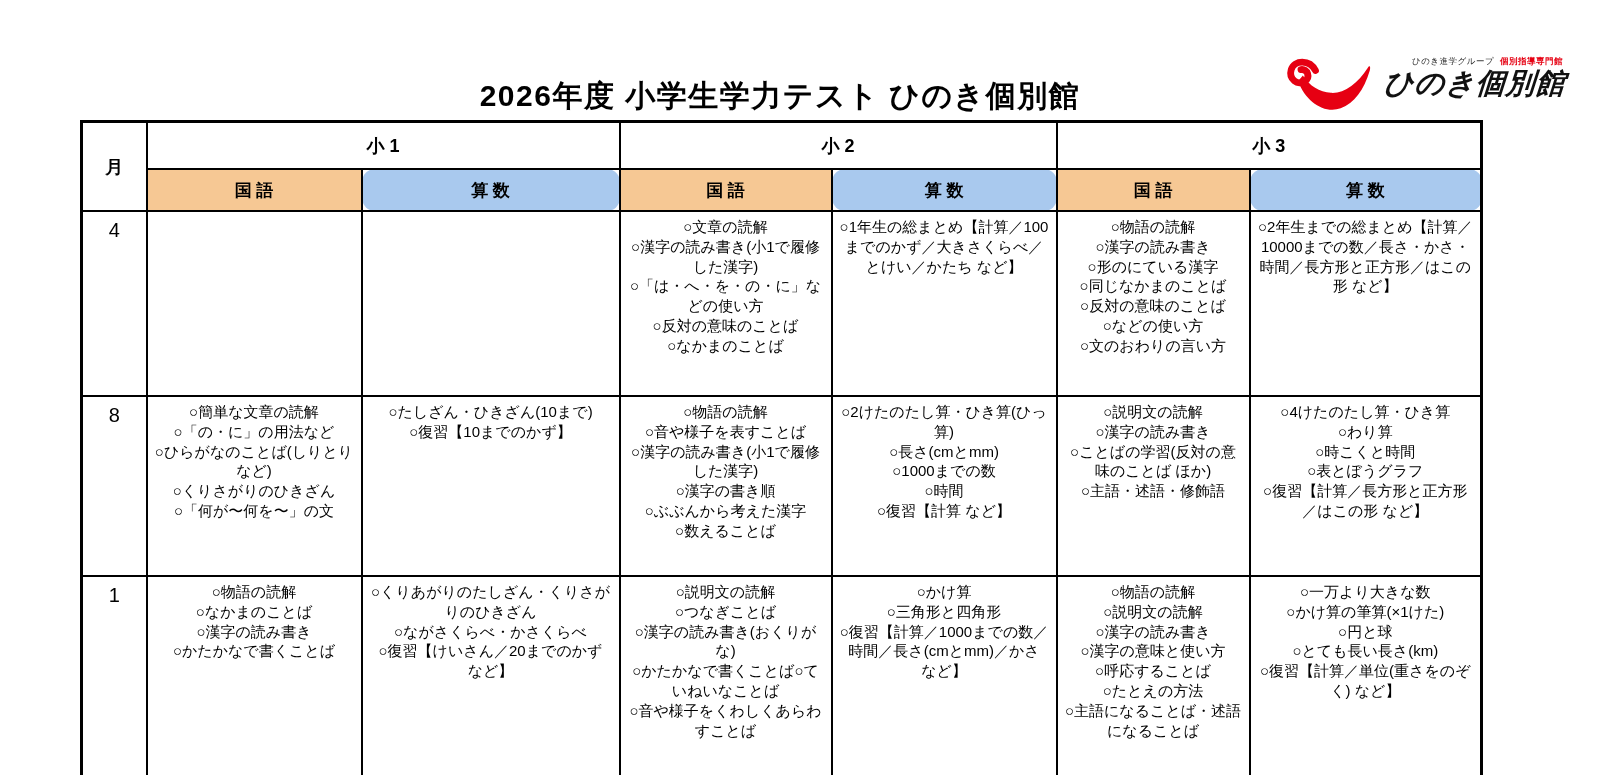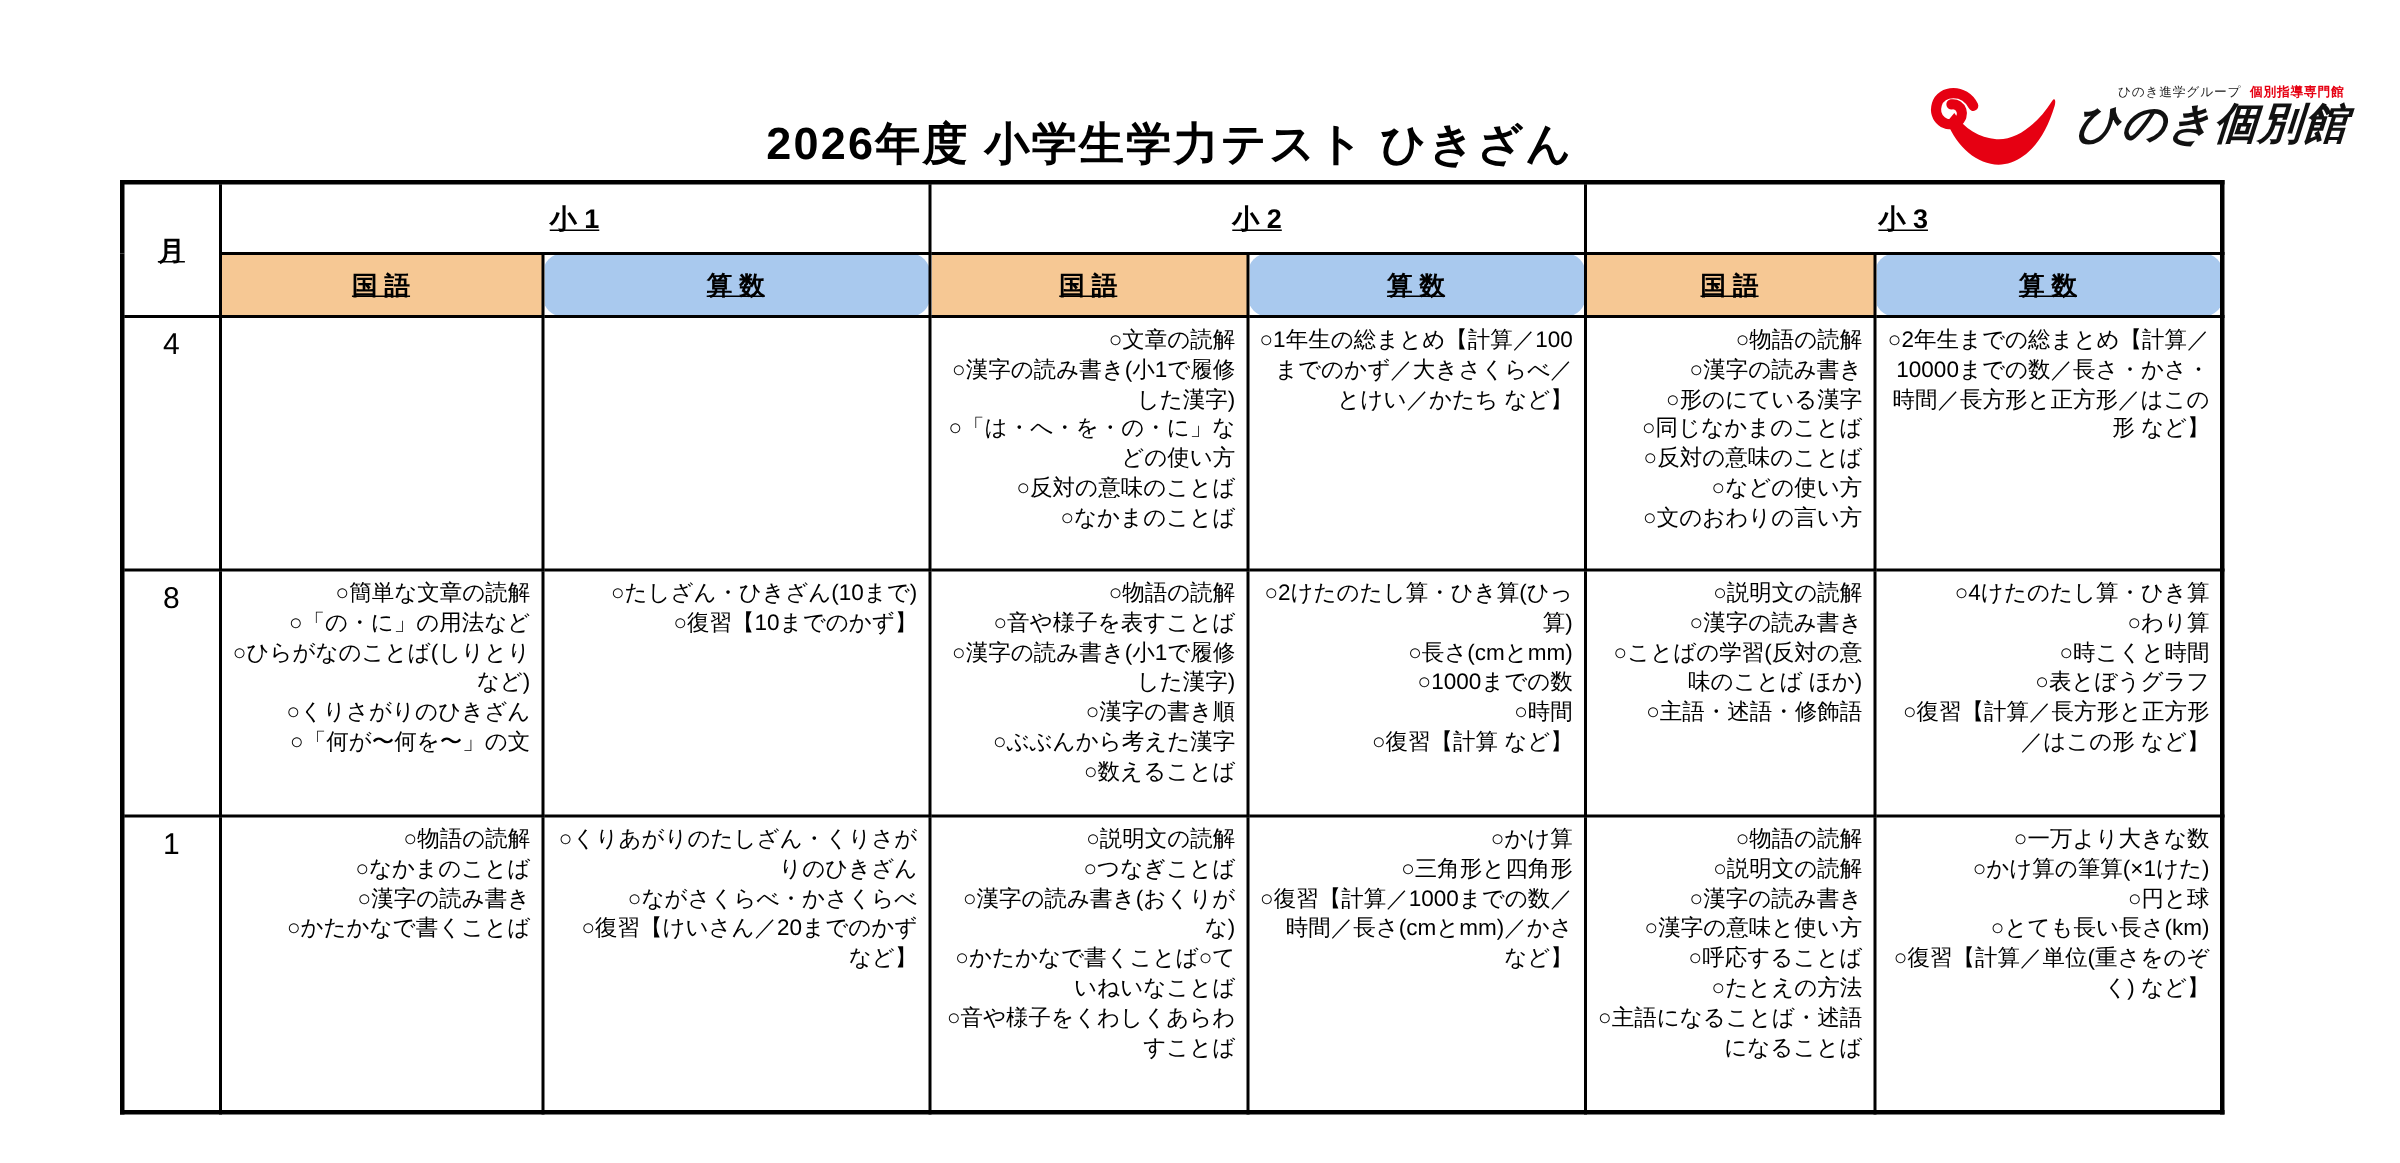--- a/index.html
+++ b/index.html
@@ -17,40 +17,40 @@
   .logo-tagline .tag-black{color:#222;}
   .logo-tagline .tag-red{color:var(--logo-red,#E60012);font-weight:bold;margin-left:3px;}
   .logo-name{font-size:29px;font-weight:bold;font-style:italic;letter-spacing:1px;
              transform:skewX(-4deg);line-height:34px;color:#111;white-space:nowrap;}
 
   
   table.range{position:absolute;left:80px;top:120px;width:1400px;
               border-collapse:collapse;table-layout:fixed;
               border:3px solid #000;}
   table.range th,table.range td{border:2px solid #000;overflow:hidden;}
-  table.range th{font-weight:600;text-align:center;padding:2px;text-decoration:underline;}
+  table.range th{font-weight:600;text-align:center;padding:2px;}
   .grade-row th{font-size:18px;height:41px;}
   .subject-row th{font-size:17px;height:36px;margin-left:42px;}
   th.kokugo{background:var(--kokugo-bg,#F6C894);}
   th.sansu{background:var(--sansu-bg,#A9C9EE);border-radius:13px;}
   th.corner{font-size:18px;}
   td.month{font-size:20px;text-align:center;vertical-align:top;padding-top:7px;}
-  td.content{vertical-align:top;text-align:right;padding:5px 7px 4px 7px;
+  td.content{vertical-align:top;text-align:center;padding:5px 7px 20px 7px;
              font-size:15px;line-height:1.32;}
   .topic{margin:0;}
   tr.r4 td{height:158px;}
   tr.r8 td{height:153px;}
   tr.r1 td{height:186px;}
 </style>
 </head>
 <body>
 
 <div class="page">
 
-  <div class="title">2026年度 小学生学力テスト ひきざん</div>
+  <div class="title">2026年度 小学生学力テスト ひのき個別館</div>
 
   <div class="logo">
     <div class="logo-mark">
       <svg viewBox="0 0 100 66" width="98" height="64" aria-hidden="true">
         <path d="M34 15 C28 3, 12 4, 9 14 C6 24, 16 31, 23 26 C29 22, 26 13, 19 14" fill="none" stroke="#E60012" stroke-width="7" stroke-linecap="round"></path>
         <path d="M16 26 C24 47, 43 60, 60 54 C74 49, 84 35, 90 15 C91 11, 90 9, 88 12
                  C78 28, 63 39, 50 38 C38 37, 28 31, 21 20 Z" fill="#E60012"></path>
       </svg>
     </div>
     <div class="logo-textblock">

